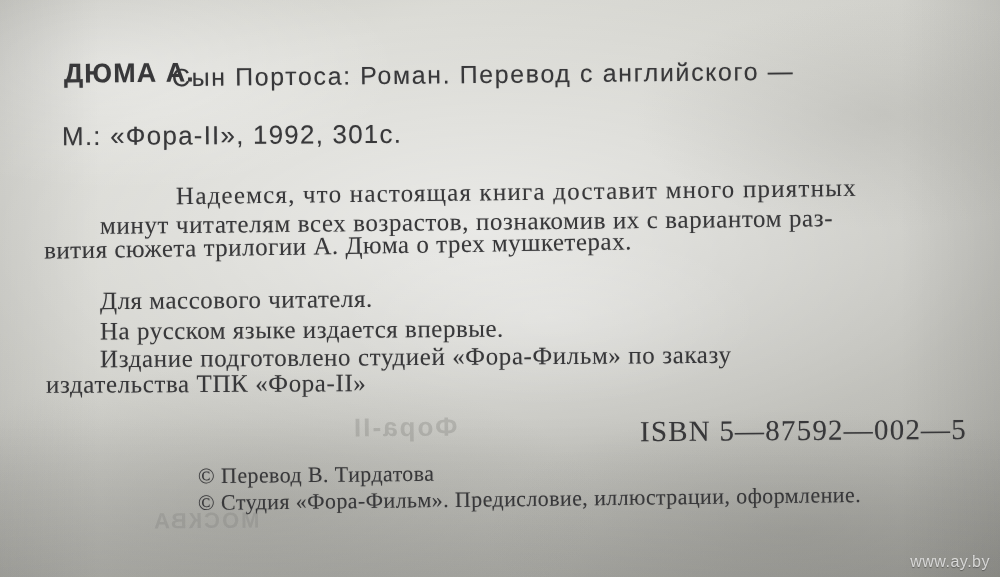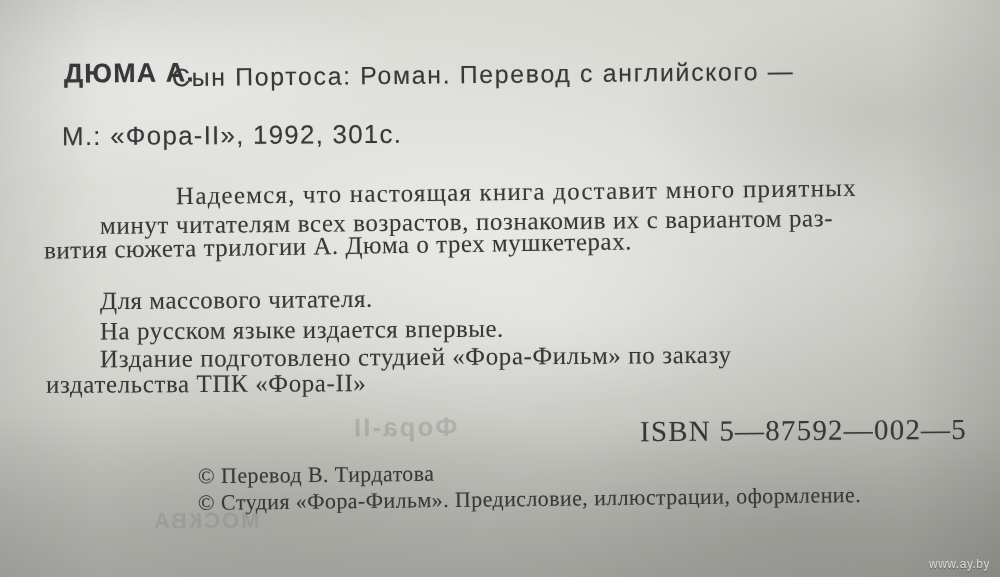--- a/index.html
+++ b/index.html
@@ -146,21 +146,21 @@
   .ghost-1 { left: 352px; top: 412px; font-size: 26px; letter-spacing: 2px; }
   .ghost-2 { left: 152px; top: 508px; font-size: 22px; letter-spacing: 2px; color: rgba(90,90,88,0.16); }
 
   
   .watermark {
     position: absolute;
     right: 10px;
     bottom: 6px;
     z-index: 5;
     font-family: "Liberation Sans", sans-serif;
-    font-size: 12px;
+    font-size: 16px;
     color: rgba(250,250,250,0.75);
     text-shadow: 0 1px 1px rgba(0,0,0,0.35);
     letter-spacing: 0.5px;
   }
 
   
   .soft { filter: blur(0.35px); }
 </style>
 </head>
 <body>

